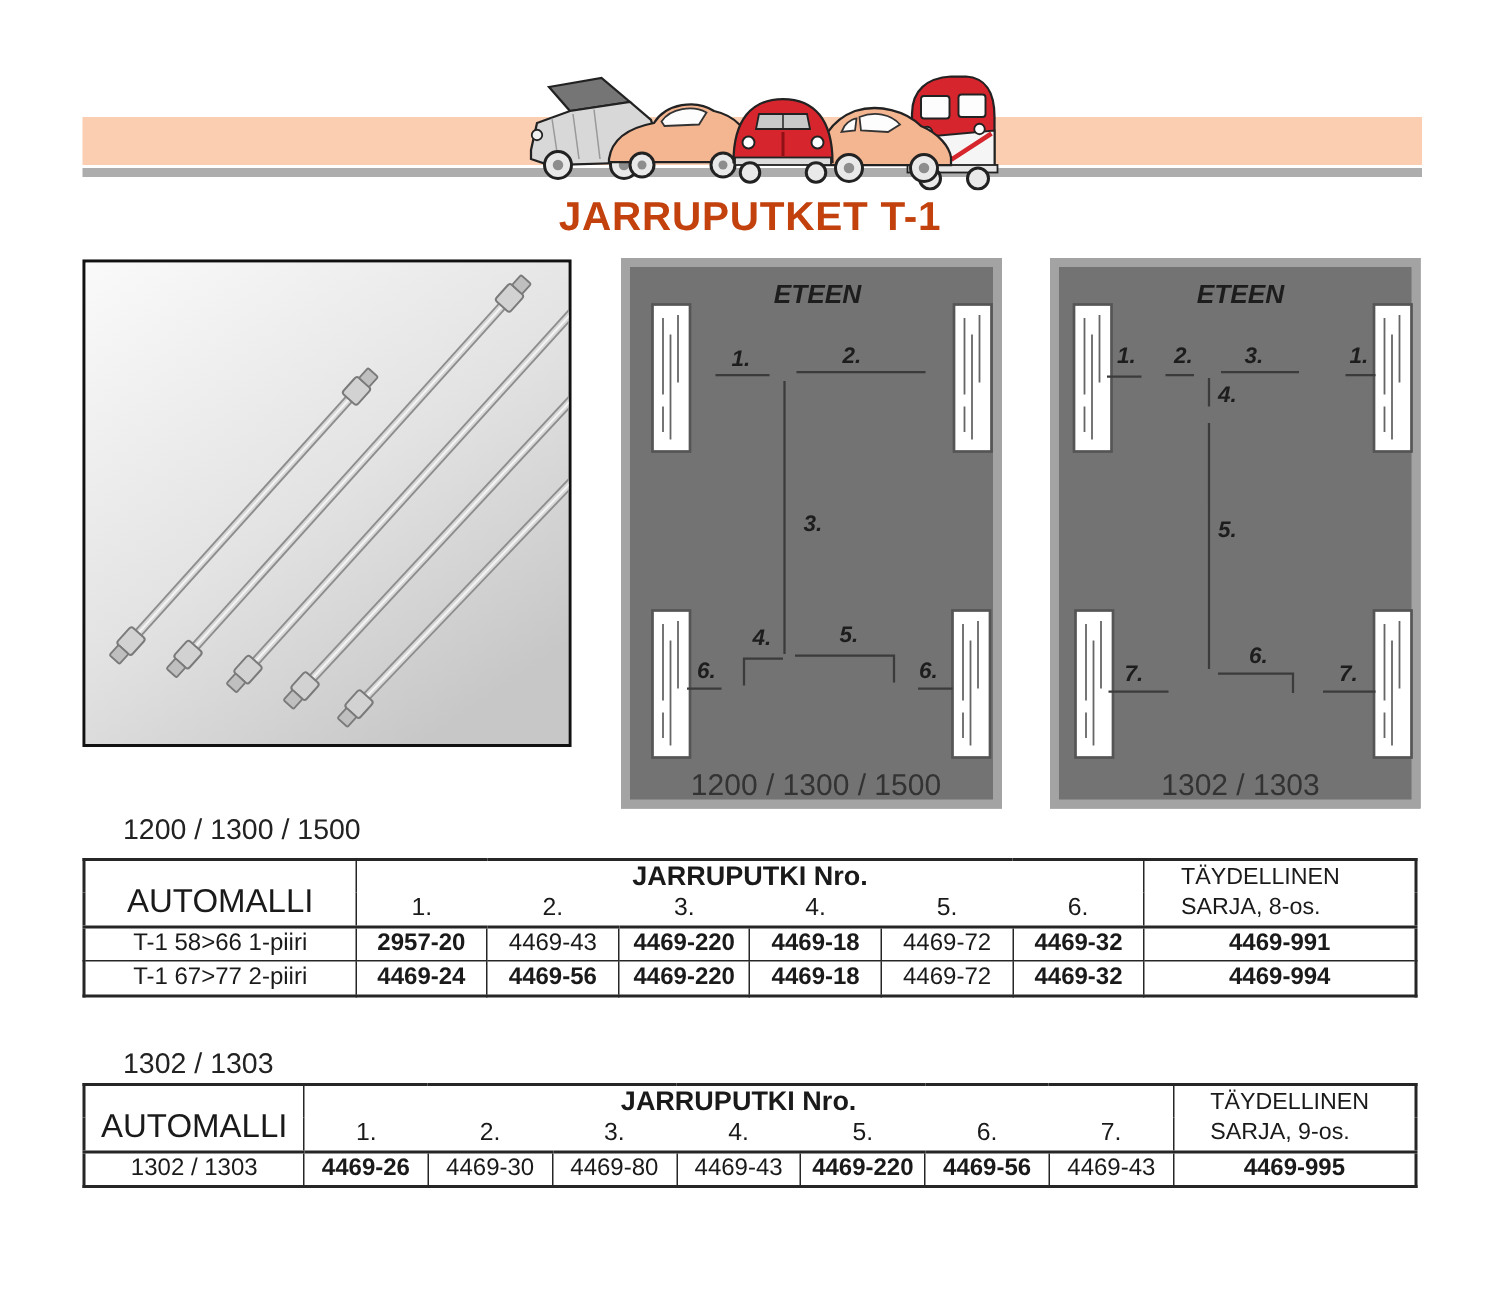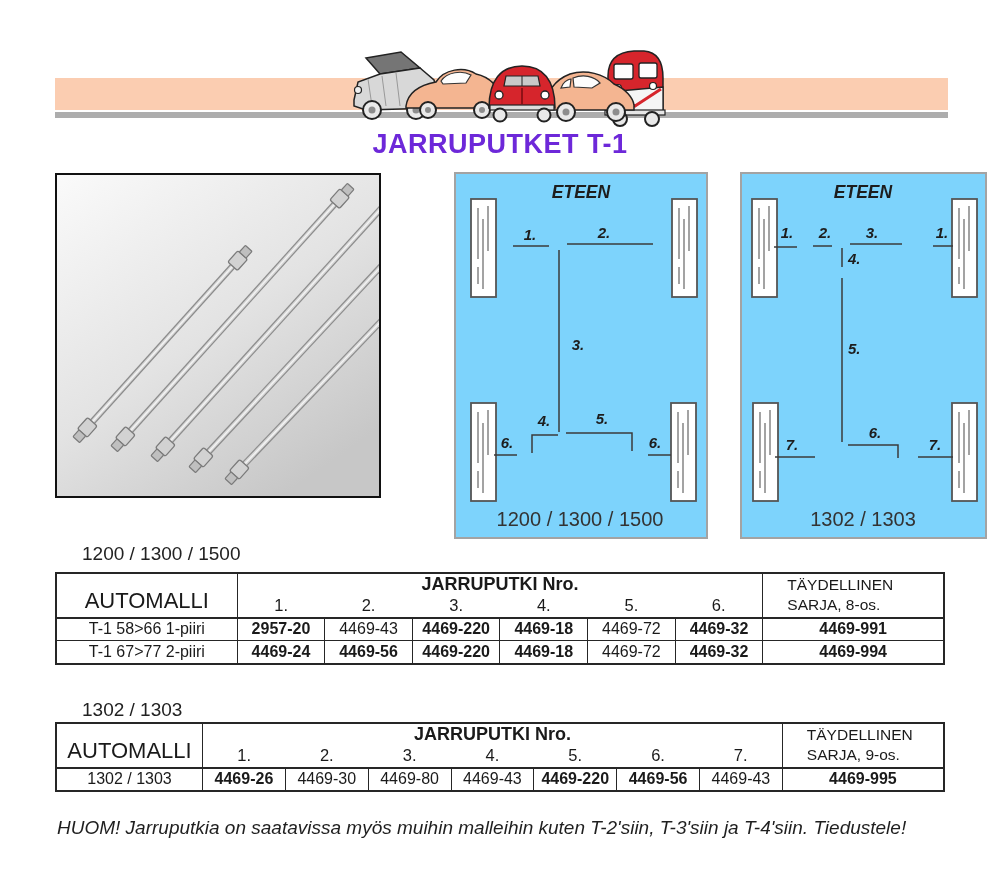--- a/index.html
+++ b/index.html
@@ -6,26 +6,26 @@
   html,body { margin:0; padding:0; background:#ffffff; }
   body { font-family:"Liberation Sans","DejaVu Sans",sans-serif; color:#1a1a1a; }
   #page { position:relative; width:1000px; height:869px; background:#fff; overflow:hidden; }
   .abs { position:absolute; }
 
   #stripe { left:55px; top:78px; width:893px; height:32px; background:#FBCDB1; }
   #stripe-line { left:55px; top:112px; width:893px; height:6px; background:#ADADAD; }
   #cars { left:346px; top:42px; }
 
   #title { left:10px; top:129px; width:980px; text-align:center;
-           font-size:27px; font-weight:bold; letter-spacing:.5px; color:#6d28d9; }
+           font-size:27px; font-weight:bold; letter-spacing:.5px; color:#c2410c; }
 
   #photo { left:55px; top:173px; width:326px; height:325px; border:2px solid #111; background:#ddd; }
   #photo svg { display:block; }
 
-  .diagram { border:2px solid #a3a3a3; background:#7dd3fc;margin-left:40px; }
+  .diagram { border:6px solid #a3a3a3; background:#737373; }
   #diagram0 { left:414px; top:172px; width:254px; height:367px; }
   #diagram1 { left:700px; top:172px; width:247px; height:367px; }
 
   .table-heading { font-size:19px; color:#222; }
   #heading0 { left:82px; top:543px; }
   #heading1 { left:82px; top:699px; }
 
   .parts-table { border-collapse:collapse; table-layout:fixed; width:890px;
                  border:2.5px solid #262626; background:#fff; }
   #table0 { left:55px; top:572px; }
@@ -327,15 +327,14 @@
           <td class="val">4469-80</td>
           <td class="val">4469-43</td>
           <td class="val b">4469-220</td>
           <td class="val b">4469-56</td>
           <td class="val">4469-43</td>
           <td class="val b">4469-995</td>
         </tr>
       </tbody>
     </table>
 
-  <div id="note" class="abs">HUOM! Jarruputkia on saatavissa myös muihin malleihin kuten T-2'siin, T-3'siin ja T-4'siin.  Tiedustele!</div>
 
 </div>
 
 </body></html>

